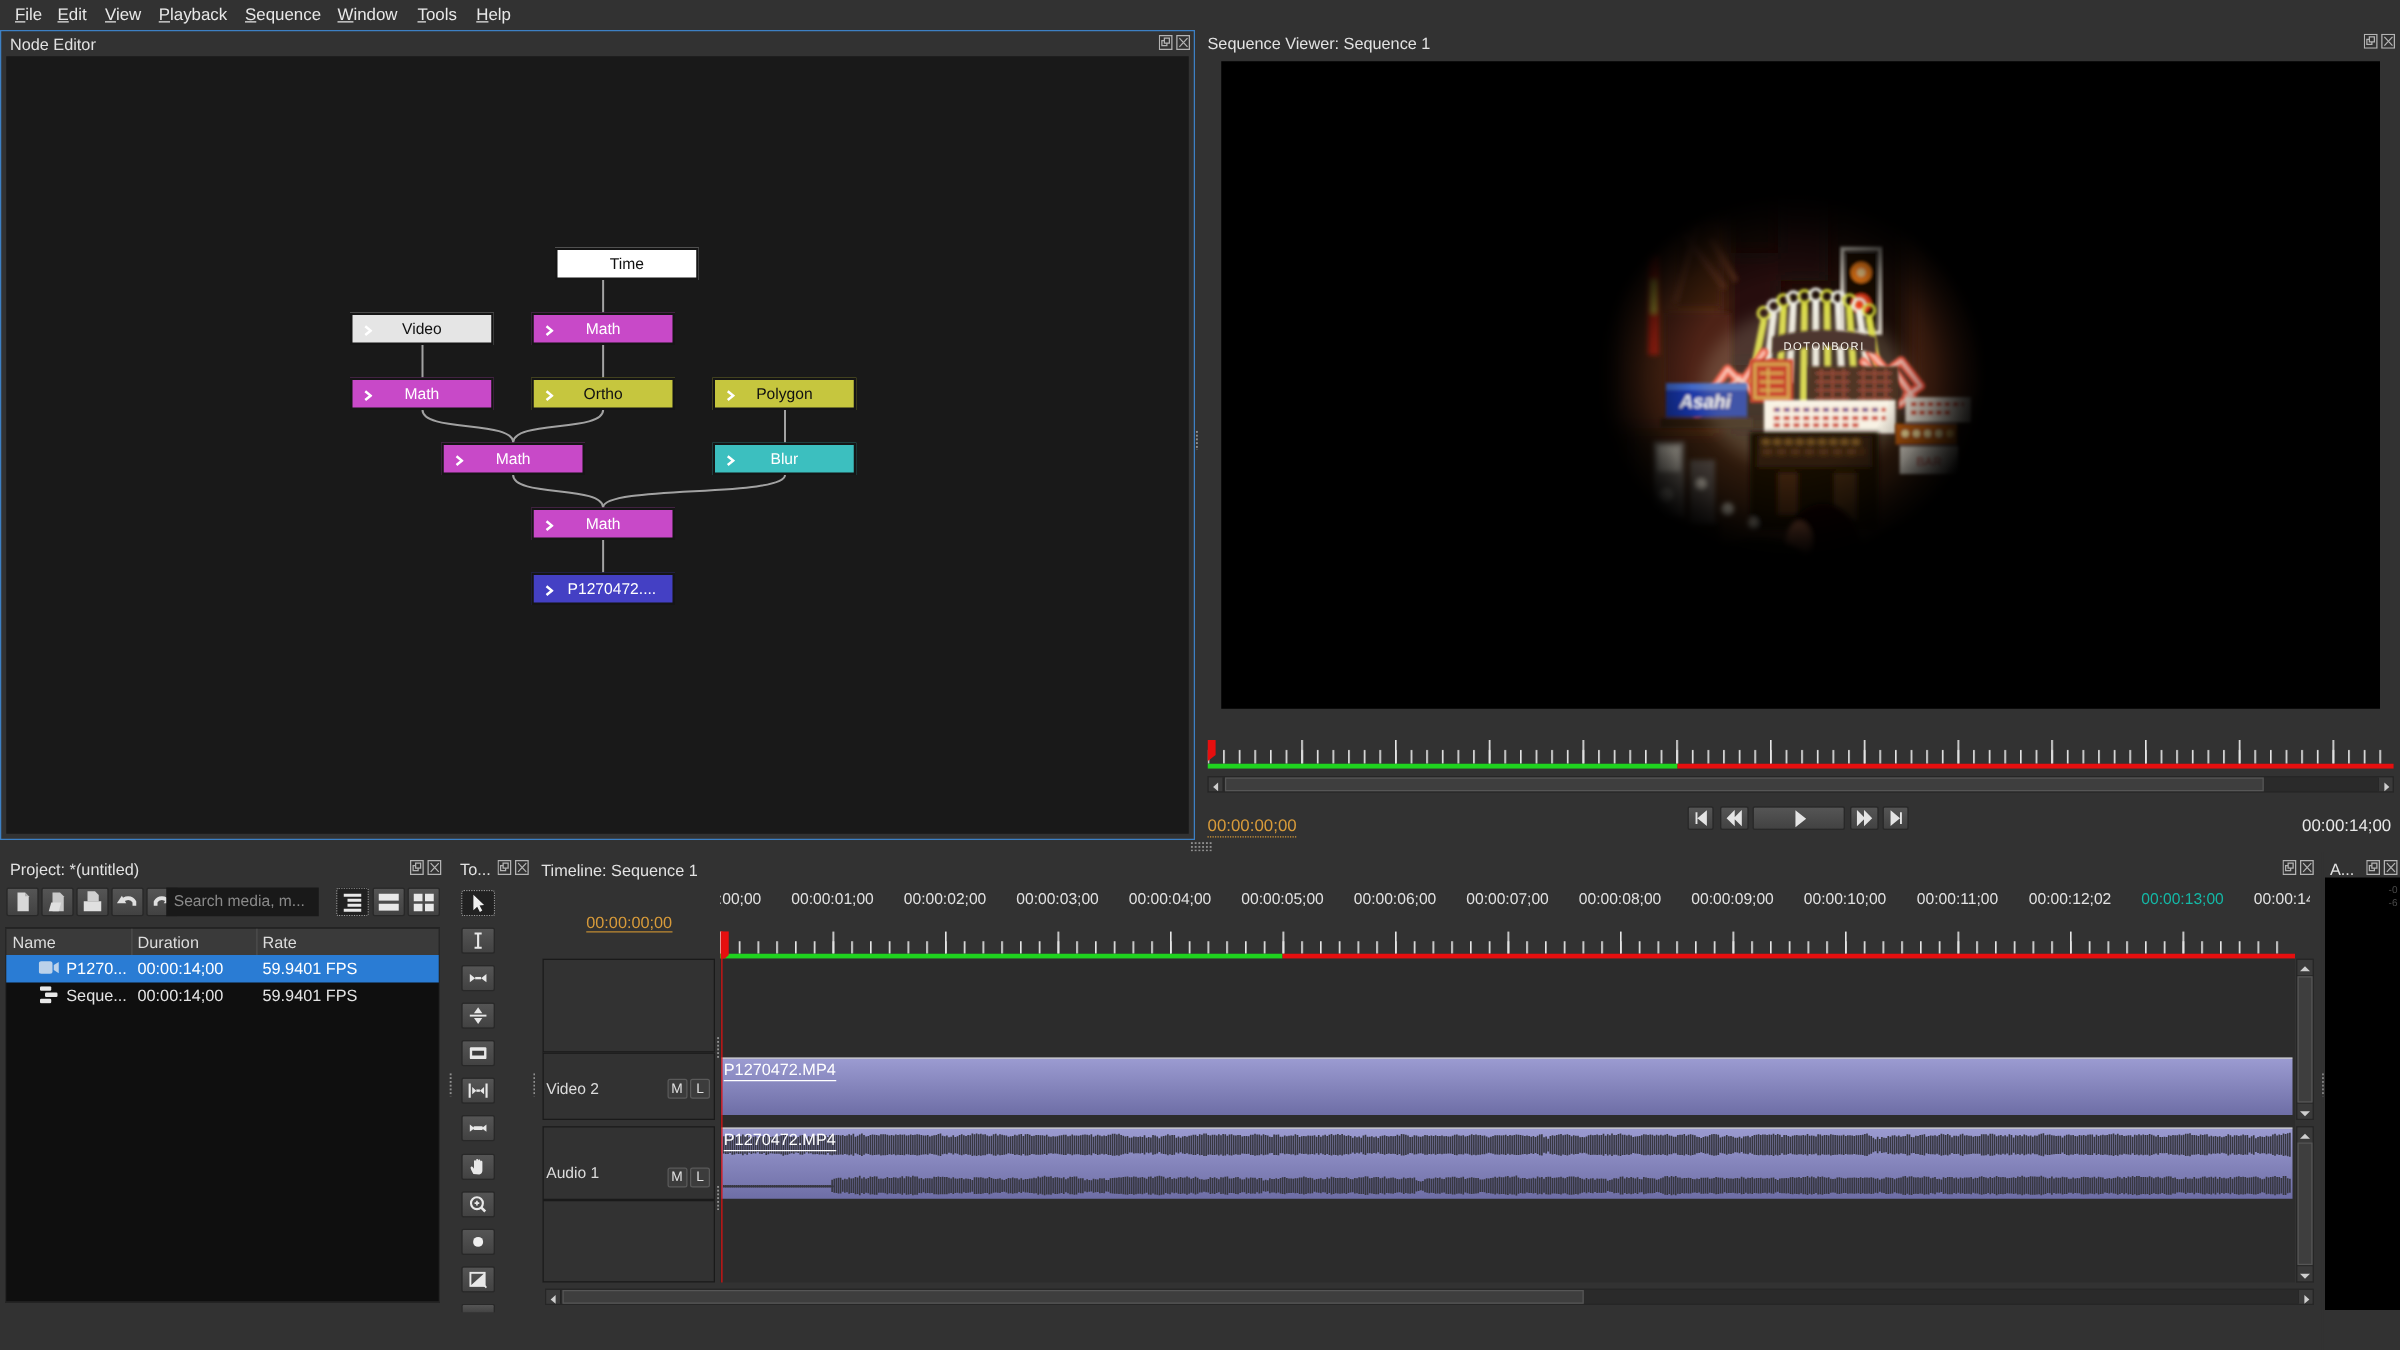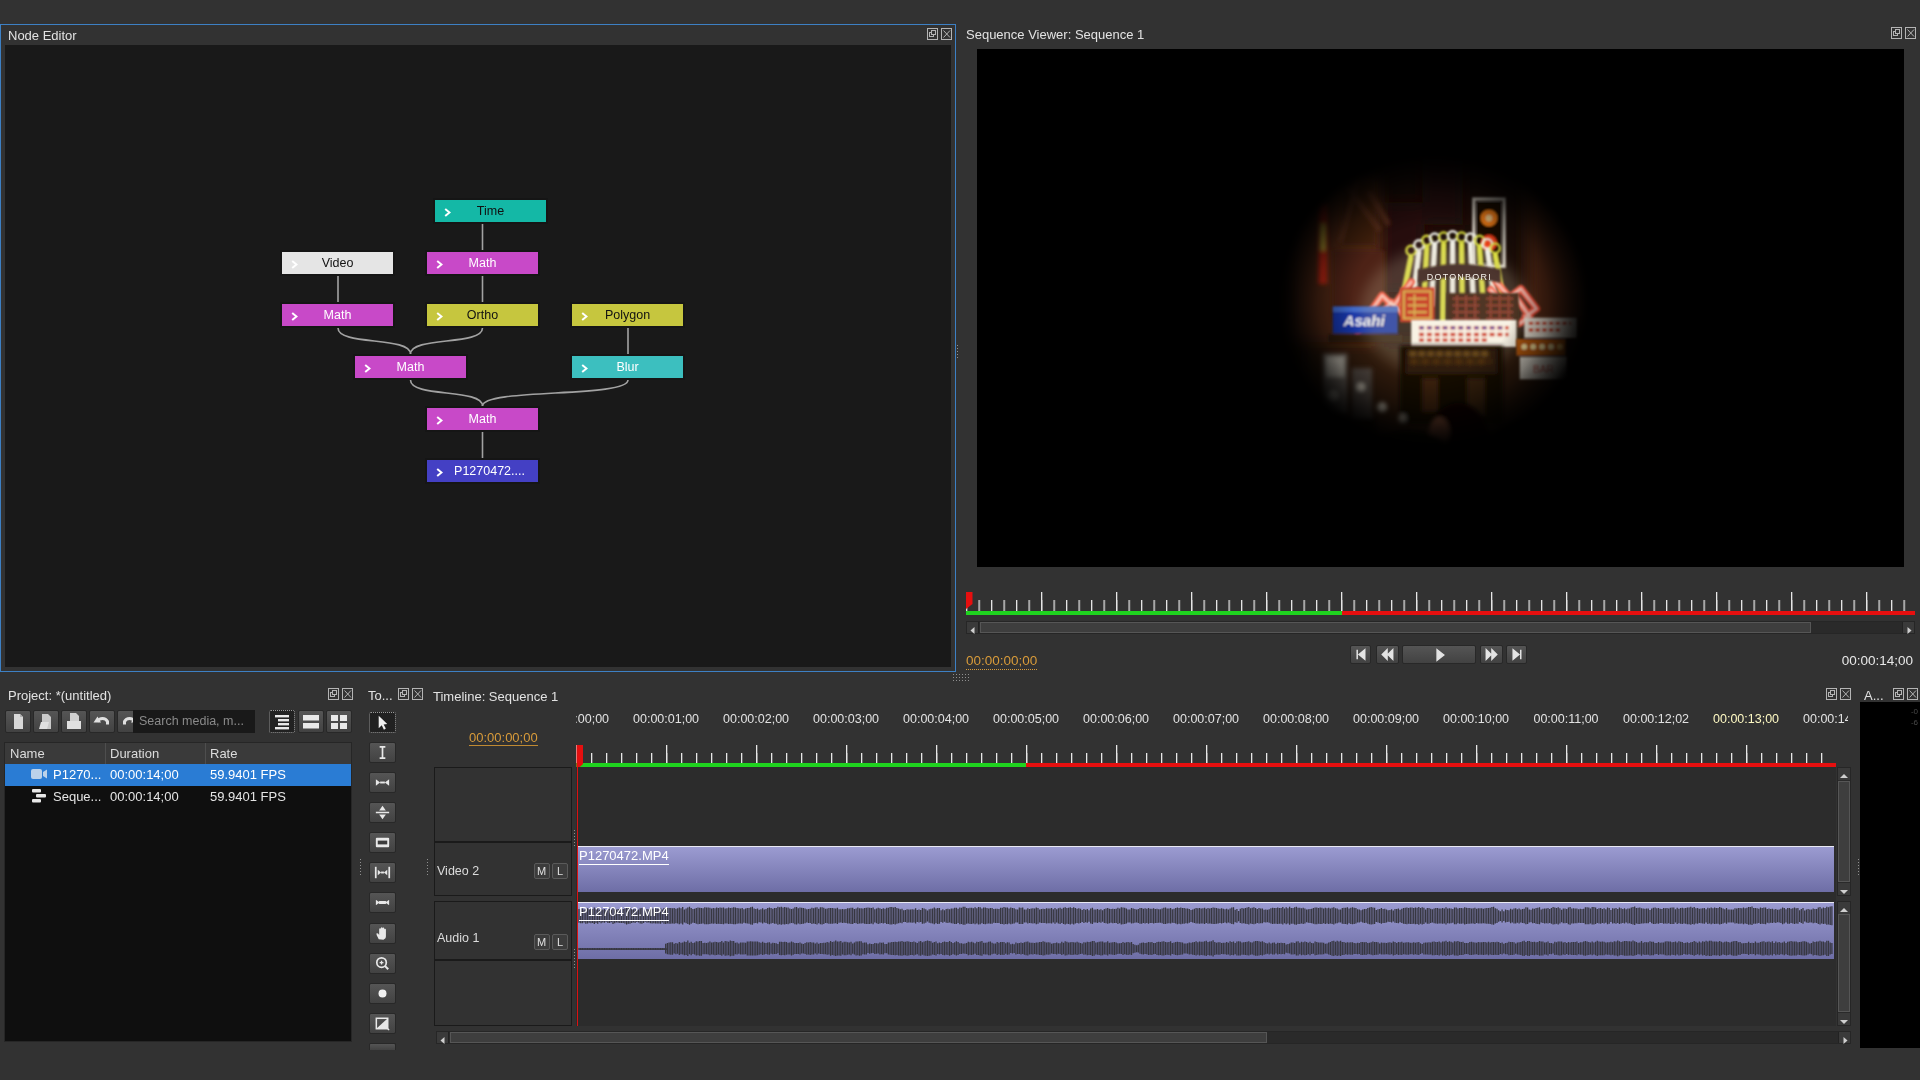--- a/index.html
+++ b/index.html
@@ -9,20 +9,30 @@
 .btn{position:absolute;background:linear-gradient(#555555,#424242);border:1px solid #282828;border-radius:2px}
 .btn.sel{background:#212121;border:1px dotted #9a9a9a}
 .node{position:absolute;width:115px;height:26px;border:2px solid #151515;font-size:12.5px;
  display:flex;align-items:center;justify-content:center}
 .node svg{position:absolute;left:9px;top:8px}
 .tc{position:absolute;font-size:13.5px;white-space:nowrap}
 .mlbtn{position:absolute;width:16px;height:16px;background:#3c3c3c;border:1px solid #5a5a5a;
  border-radius:2px;color:#e0e0e0;font-size:11px;text-align:center;line-height:14px}
 </style></head><body>
 <div id="page">
+<div class="abs" style="left:0;top:0;width:1920px;height:24px;background:#323232">
+      <span style="position:absolute;left:12px;top:4px;font-size:13.5px;color:#e8e8e8"><u>F</u>ile</span>
+      <span style="position:absolute;left:46px;top:4px;font-size:13.5px;color:#e8e8e8"><u>E</u>dit</span>
+      <span style="position:absolute;left:84px;top:4px;font-size:13.5px;color:#e8e8e8"><u>V</u>iew</span>
+      <span style="position:absolute;left:127px;top:4px;font-size:13.5px;color:#e8e8e8"><u>P</u>layback</span>
+      <span style="position:absolute;left:196px;top:4px;font-size:13.5px;color:#e8e8e8"><u>S</u>equence</span>
+      <span style="position:absolute;left:270px;top:4px;font-size:13.5px;color:#e8e8e8"><u>W</u>indow</span>
+      <span style="position:absolute;left:334px;top:4px;font-size:13.5px;color:#e8e8e8"><u>T</u>ools</span>
+      <span style="position:absolute;left:381px;top:4px;font-size:13.5px;color:#e8e8e8"><u>H</u>elp</span>
+    </div>
 <div class="abs" style="left:0;top:24px;width:956px;height:648px;border:1px solid #3d80c4;background:#323232">
       <div class="ptitle" style="left:7px;top:3px">Node Editor</div>
       <svg style="position:absolute;left:926px;top:3px" width="26" height="12" viewBox="0 0 26 12">
 <g stroke="#b4b4b4" fill="none" stroke-width="1">
 <rect x="0.5" y="0.5" width="10" height="11"></rect>
 <rect x="2.5" y="4.5" width="4" height="4"></rect>
 <rect x="4.5" y="2.5" width="4" height="4" fill="#323232"></rect>
 <rect x="14.5" y="0.5" width="10" height="11"></rect>
 <path d="M16.5,2.5 L23,9.5 M23,2.5 L16.5,9.5"></path>
 </g>
@@ -32,21 +42,21 @@
 <path d="M477.5,179 L477.5,205"></path>
 <path d="M333,231 L333,257"></path>
 <path d="M477.5,231 L477.5,257"></path>
 <path d="M623,283 L623,309"></path>
 <path d="M333,283 C333,301 405.5,291 405.5,309"></path>
 <path d="M477.5,283 C477.5,301 405.5,291 405.5,309"></path>
 <path d="M405.5,335 C405.5,353 477.5,343 477.5,361"></path>
 <path d="M623,335 C623,353 477.5,343 477.5,361"></path>
 <path d="M477.5,387 L477.5,413"></path>
 </svg>
-        <div class="node" style="left:428px;top:153px;background:#14b8a6;color:#111">
+        <div class="node" style="left:439px;top:153px;background:#ffffff;color:#111">
           <svg width="7" height="9" viewBox="0 0 7 9">
             <path d="M1.2,1 L5.5,4.5 L1.2,8" stroke="#fff" stroke-width="2" fill="none"></path>
           </svg>
           <span style="">Time</span>
         </div>
         <div class="node" style="left:275px;top:205px;background:#e5e5e5;color:#111">
           <svg width="7" height="9" viewBox="0 0 7 9">
             <path d="M1.2,1 L5.5,4.5 L1.2,8" stroke="#fff" stroke-width="2" fill="none"></path>
           </svg>
           <span style="">Video</span>
@@ -507,21 +517,21 @@
         <span style="position:absolute;left:237px;top:0;width:66px;text-align:right;font-size:12.5px;color:#e2e2e2;white-space:nowrap">00:00:03;00</span>
         <span style="position:absolute;left:327px;top:0;width:66px;text-align:center;font-size:12.5px;color:#e2e2e2;white-space:nowrap">00:00:04;00</span>
         <span style="position:absolute;left:417px;top:0;width:66px;text-align:center;font-size:12.5px;color:#e2e2e2;white-space:nowrap">00:00:05;00</span>
         <span style="position:absolute;left:507px;top:0;width:66px;text-align:left;font-size:12.5px;color:#e2e2e2;white-space:nowrap">00:00:06;00</span>
         <span style="position:absolute;left:597px;top:0;width:66px;text-align:center;font-size:12.5px;color:#e2e2e2;white-space:nowrap">00:00:07;00</span>
         <span style="position:absolute;left:687px;top:0;width:66px;text-align:right;font-size:12.5px;color:#e2e2e2;white-space:nowrap">00:00:08;00</span>
         <span style="position:absolute;left:777px;top:0;width:66px;text-align:center;font-size:12.5px;color:#e2e2e2;white-space:nowrap">00:00:09;00</span>
         <span style="position:absolute;left:867px;top:0;width:66px;text-align:center;font-size:12.5px;color:#e2e2e2;white-space:nowrap">00:00:10;00</span>
         <span style="position:absolute;left:957px;top:0;width:66px;text-align:center;font-size:12.5px;color:#e2e2e2;white-space:nowrap">00:00:11;00</span>
         <span style="position:absolute;left:1047px;top:0;width:66px;text-align:center;font-size:12.5px;color:#e2e2e2;white-space:nowrap">00:00:12;02</span>
-        <span style="position:absolute;left:1137px;top:0;width:66px;text-align:left;font-size:12.5px;color:#fef9c3;white-space:nowrap">00:00:13;00</span>
+        <span style="position:absolute;left:1137px;top:0;width:66px;text-align:left;font-size:12.5px;color:#14b8a6;white-space:nowrap">00:00:13;00</span>
         <span style="position:absolute;left:1227px;top:0;width:66px;text-align:center;font-size:12.5px;color:#e2e2e2;white-space:nowrap">00:00:14;00</span>
       </div>
       <div class="tc" style="left:41px;top:48px;font-size:13px;color:#d89b3a;border-bottom:1px solid #c08a32;padding-bottom:0px">00:00:00;00</div>
       <svg class="abs" style="left:148px;top:63px" width="1260" height="22" viewBox="0 0 1260 22">
         <defs>
           <pattern id="tmin" width="15" height="22" patternUnits="userSpaceOnUse">
             <rect x="0" y="8" width="1.3" height="10" fill="#e6e6e6"></rect>
           </pattern>
           <pattern id="tmaj" width="90" height="22" patternUnits="userSpaceOnUse">
             <rect x="0" y="0" width="1.3" height="18" fill="#e6e6e6"></rect>

